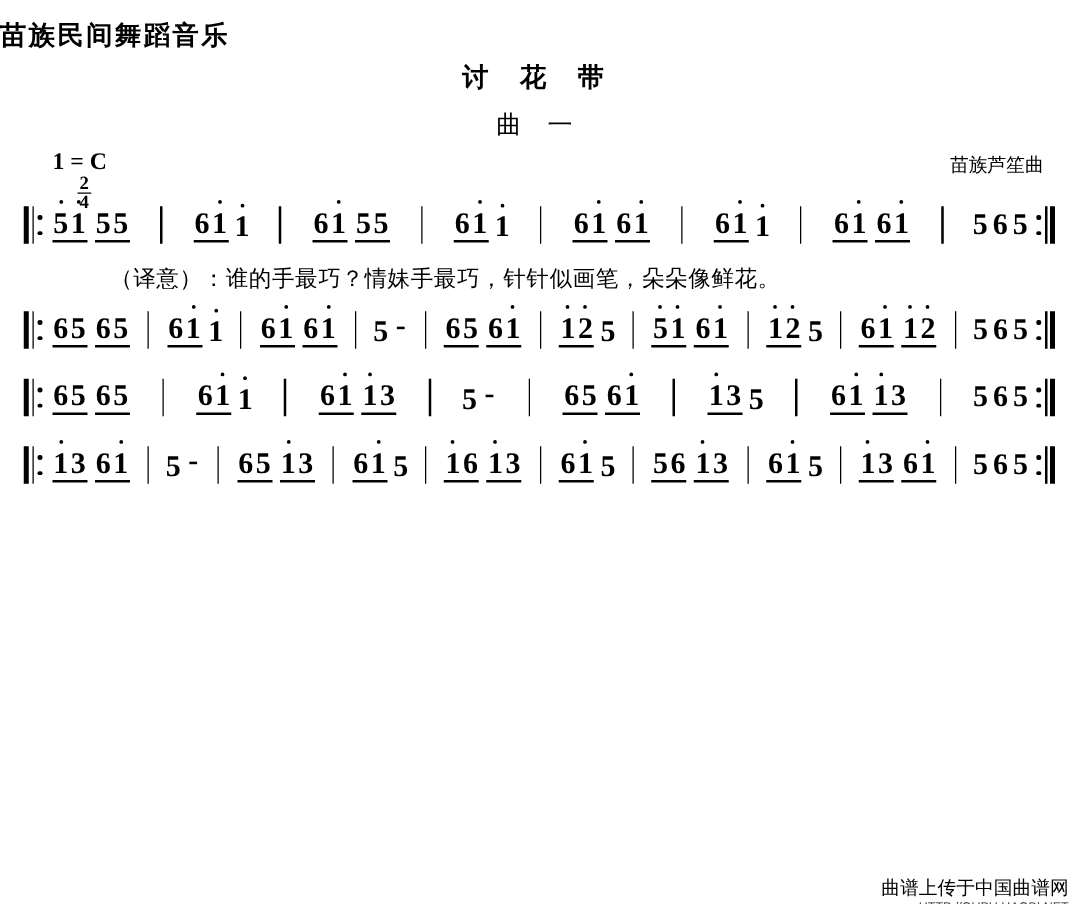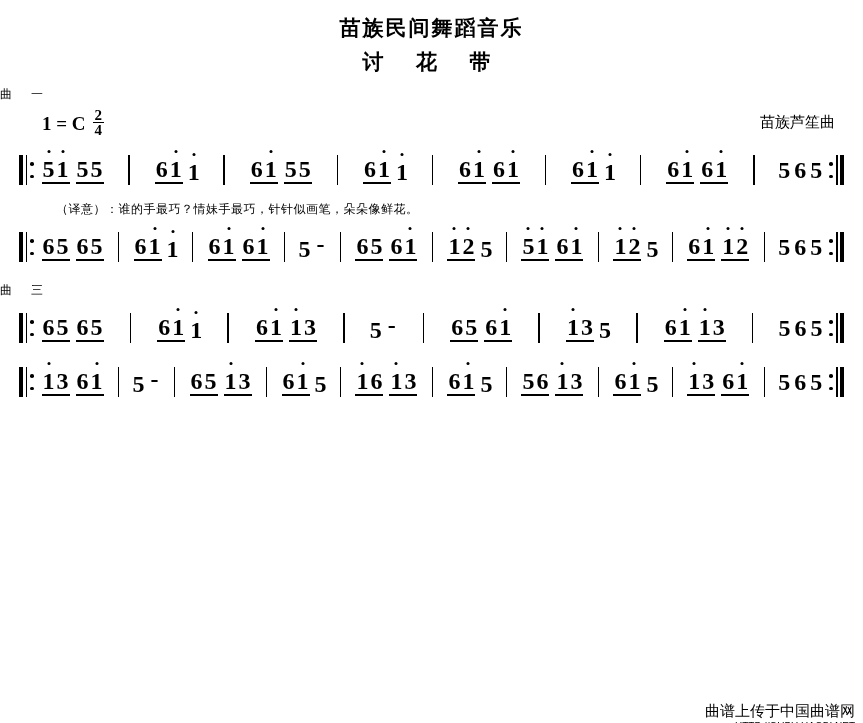--- a/index.html
+++ b/index.html
@@ -14,57 +14,58 @@
     color: #000000;
     position: relative;
     overflow: hidden;
   }
   .page {
     width: 863px;
     height: 723px;
     position: relative;
   }
   .title-main {
-    text-align: center;
+    text-align: left;
     font-family: "Liberation Sans", sans-serif;
     font-weight: bold;
     font-size: 21px;
     letter-spacing: 2px;
     margin-top: 14px;
   }
   .title-sub {
     text-align: center;
-    font-family: Liberation Mono, monospace;
+    font-family: Liberation Serif, serif;
     font-weight: bold;
     font-size: 21px;
     letter-spacing: 10px;
     margin-top: 6px;
   }
   .section-label {
-    text-align: left;
-    font-size: 12px;
+    text-align: center;
+    font-size: 20px;
     letter-spacing: 8px;
     margin-top: 10px;
     margin-bottom: 2px;
     font-family: "Liberation Serif", serif;
   }
   .meta-row {
     position: relative;
     height: 34px;
     margin-top: 4px;
   }
   .key-sig {
     position: absolute;
     left: 42px;
     top: 2px;
     font-family: "Liberation Serif", serif;
     font-weight: bold;
     font-size: 19px;
     display: flex;
     align-items: center;
+    flex-direction: column;
   }
   .key-sig .frac {
     display: inline-flex;
     flex-direction: column;
     align-items: center;
     line-height: 0.95;
     font-size: 15px;
     margin-left: 7px;
     position: relative;
     top: -1px;
@@ -162,24 +163,24 @@
     justify-content: space-between;
     height: 16px;
     margin-left: 3px;
   }
   .repeat .dots i {
     width: 3.5px; height: 3.5px; background: #000; border-radius: 50%; display: block;
   }
   .repeat.rev .dots { margin-left: 0; margin-right: 3px; }
   .repeat.rev .thin { margin-left: 0; margin-right: 2.5px; }
   .lyric {
-    font-size: 12px;
+    font-size: 18px;
     font-family: "Liberation Serif", serif;
     margin-top: 6px;
-    padding-left: 56px;
+    padding-left: 88px;
     letter-spacing: 0.5px;
   }
   .footer {
     position: absolute;
     right: 8px;
     bottom: 4px;
     text-align: right;
     line-height: 1.25;
   }
   .footer .f1 { font-size: 15px; color: #000; }
@@ -404,21 +405,20 @@
     <span class="repeat rev">
       <span class="dots">
           <i></i>
           <i></i>
         </span>
       <span class="thin"></span>
         <span class="thick"></span>
     </span>
   </div>
 
-  <div class="section-label">曲 三</div>
   <div class="staff">
     <span class="repeat">
       <span class="thick"></span>
         <span class="thin"></span>
       <span class="dots">
           <i></i>
           <i></i>
         </span>
     </span>
     <div class="staff-inner">

